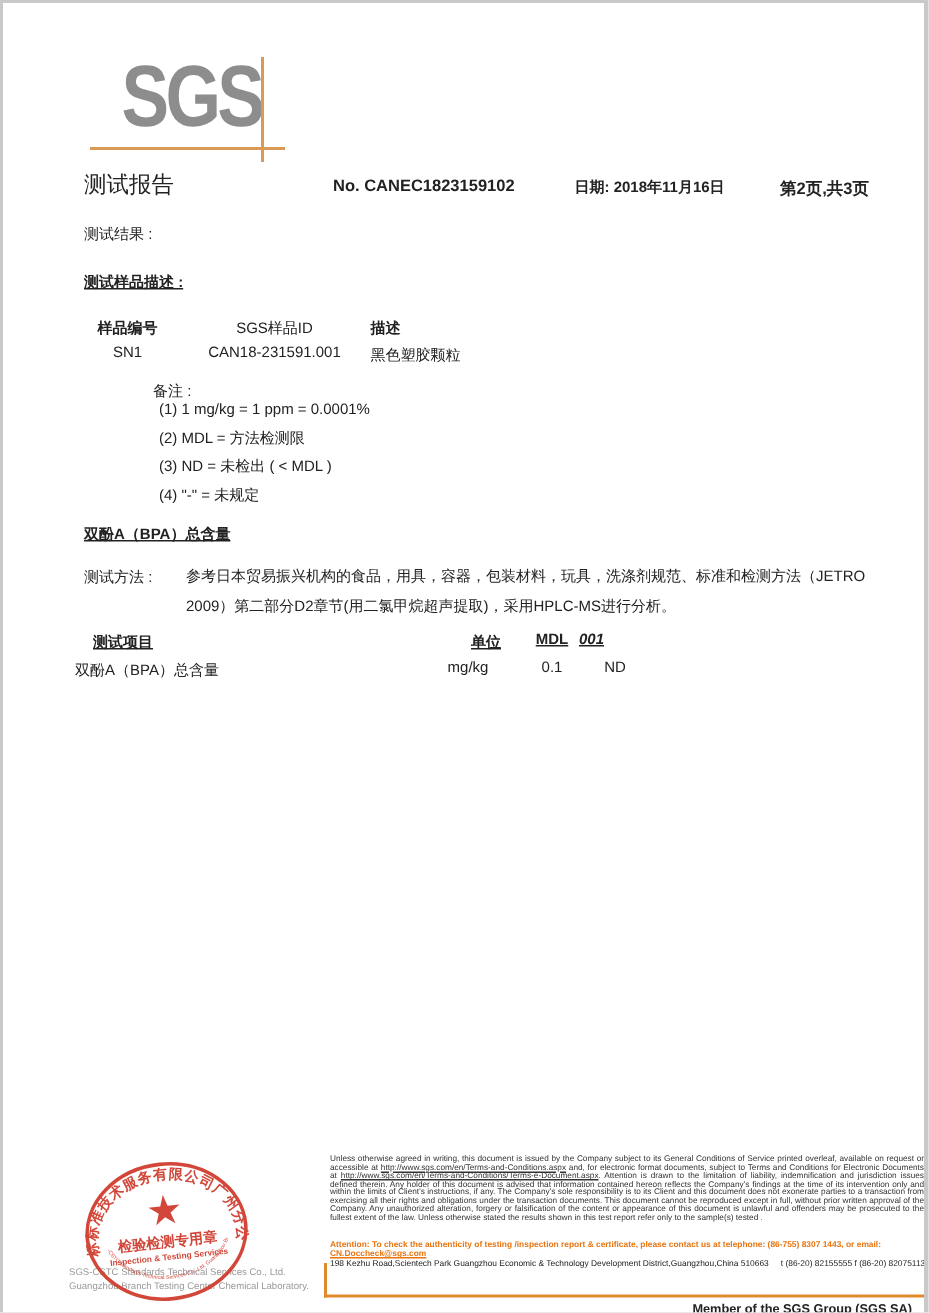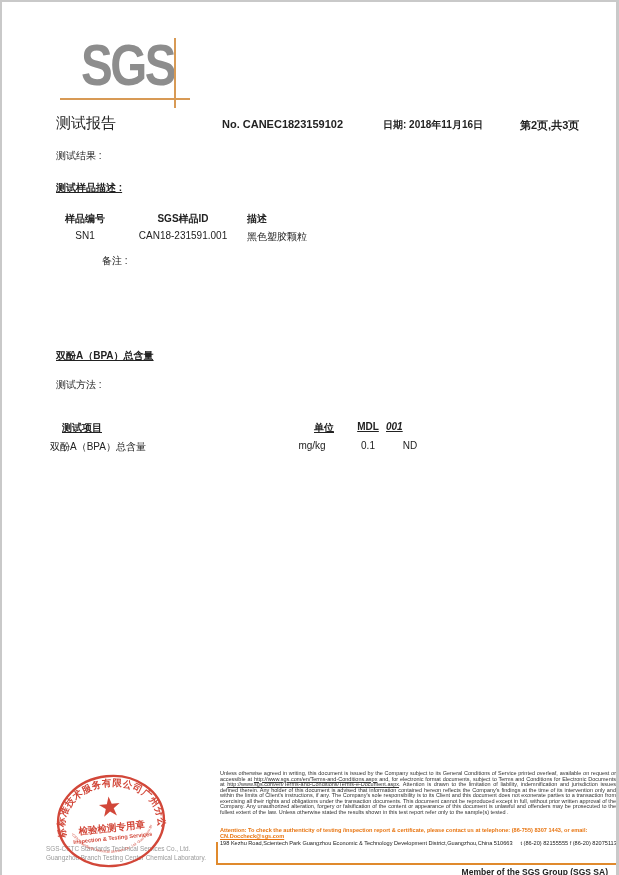--- a/index.html
+++ b/index.html
@@ -29,21 +29,21 @@
   .hdr-no{position:absolute;left:220px;top:116px;font-size:11px;font-weight:600;color:#222;}
   .hdr-date{position:absolute;left:381px;top:116px;font-size:10px;font-weight:600;color:#222;}
   .hdr-pages{position:absolute;left:518px;top:116px;font-size:11px;font-weight:600;color:#222;}
 
   .body-text{font-size:10px;color:#222;}
   .lbl-results{position:absolute;left:54px;top:147px;}
   .lbl-sampledesc{position:absolute;left:54px;top:179px;font-weight:bold;text-decoration:underline;}
 
   
   .stbl-h1{position:absolute;left:50px;top:210px;width:66px;text-align:center;font-weight:bold;}
-  .stbl-h2{position:absolute;left:126px;top:210px;width:110px;text-align:center;font-weight:bold;}
+  .stbl-h2{position:absolute;left:126px;top:210px;width:110px;text-align:center;font-weight:normal;}
   .stbl-h3{position:absolute;left:245px;top:210px;font-weight:bold;}
   .stbl-c1{position:absolute;left:50px;top:228px;width:66px;text-align:center;}
   .stbl-c2{position:absolute;left:126px;top:228px;width:110px;text-align:center;}
   .stbl-c3{position:absolute;left:245px;top:228px;}
 
   .lbl-remarks{position:absolute;left:54px;top:252px;margin-left:46px;}
   .notes{position:absolute;left:104px;top:266px;}
   .notes div{margin-bottom:8px;line-height:11px;}
 
   .bpa-heading{position:absolute;left:54px;top:347px;font-weight:bold;text-decoration:underline;}
@@ -108,23 +108,30 @@
   <div class="body-text lbl-sampledesc">测试样品描述 :</div>
 
   <div class="body-text stbl-h1">样品编号</div>
   <div class="body-text stbl-h2">SGS样品ID</div>
   <div class="body-text stbl-h3">描述</div>
   <div class="body-text stbl-c1">SN1</div>
   <div class="body-text stbl-c2">CAN18-231591.001</div>
   <div class="body-text stbl-c3">黑色塑胶颗粒</div>
 
   <div class="body-text lbl-remarks">备注 :</div>
+  <div class="body-text notes">
+    <div>(1) 1 mg/kg = 1 ppm = 0.0001%</div>
+    <div>(2) MDL = 方法检测限</div>
+    <div>(3) ND = 未检出 ( &lt; MDL )</div>
+    <div>(4) "-" = 未规定</div>
+  </div>
 
   <div class="body-text bpa-heading">双酚A（BPA）总含量</div>
   <div class="body-text method-label">测试方法 :</div>
+  <div class="body-text method-text">参考日本贸易振兴机构的食品，用具，容器，包装材料，玩具，洗涤剂规范、标准和检测方法（JETRO 2009）第二部分D2章节(用二氯甲烷超声提取)，采用HPLC-MS进行分析。</div>
 
   <div class="body-text rtbl-h-item">测试项目</div>
   <div class="body-text rtbl-h-unit">单位</div>
   <div class="body-text rtbl-h-mdl">MDL</div>
   <div class="body-text rtbl-h-001">001</div>
   <div class="body-text rtbl-c-item">双酚A（BPA）总含量</div>
   <div class="body-text rtbl-c-unit">mg/kg</div>
   <div class="body-text rtbl-c-mdl">0.1</div>
   <div class="body-text rtbl-c-001">ND</div>
 

